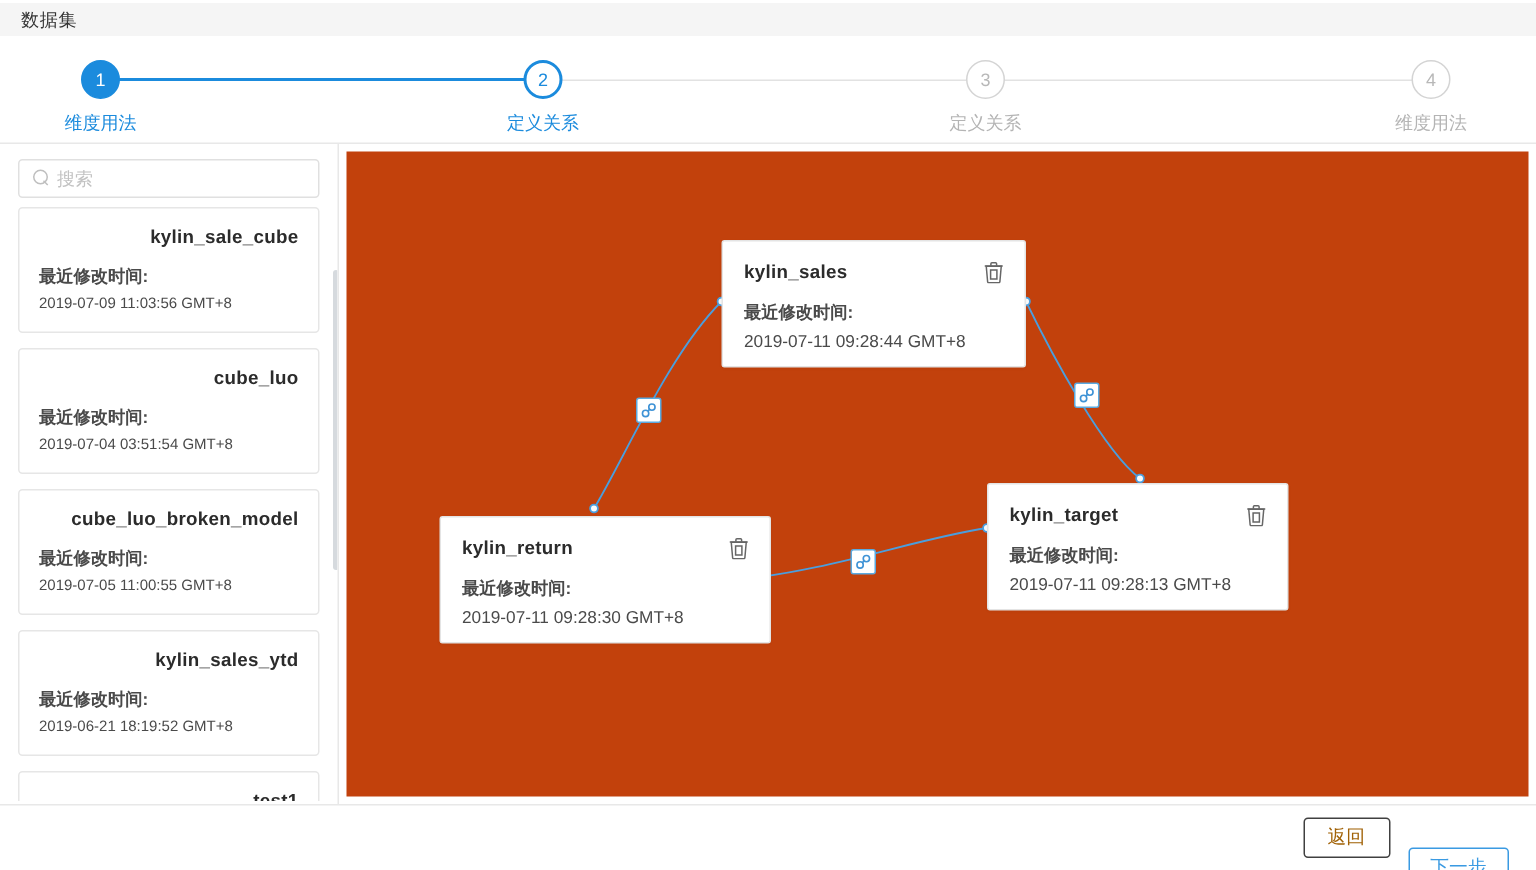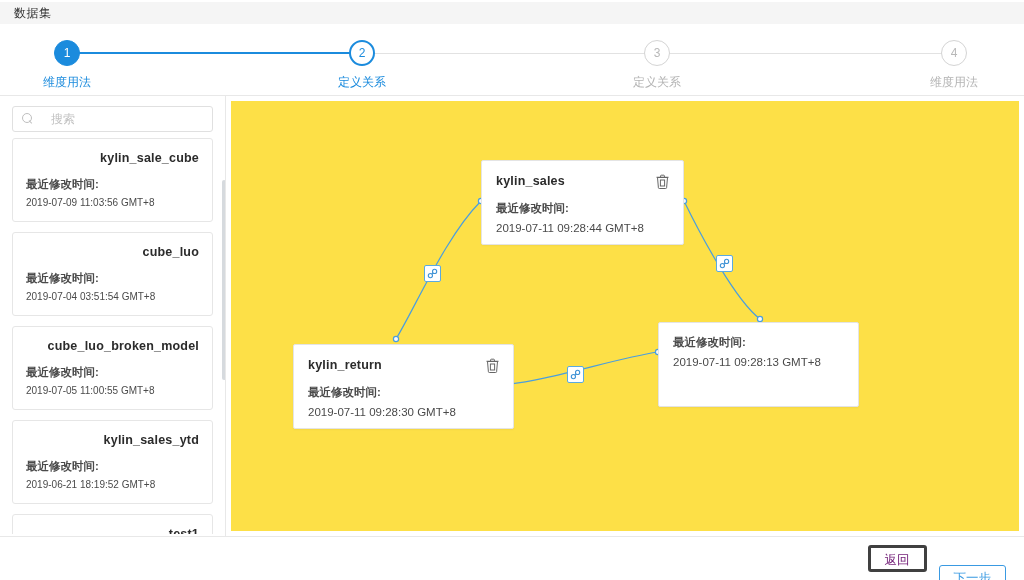--- a/index.html
+++ b/index.html
@@ -62,21 +62,21 @@
   }
   .searchbox .mag::before{
     content:""; position:absolute; left:0; top:0; width:8px; height:8px;
     border:1px solid #bfbfbf; border-radius:50%;
   }
   .searchbox .mag::after{
     content:""; position:absolute; left:7px; top:7px; width:4px; height:1px;
     background:#bfbfbf; transform:rotate(45deg); transform-origin:left center;
   }
   .searchbox input {
-    border:0; outline:0; font-size:12px; color:#333; margin-left:17px;
+    border:0; outline:0; font-size:12px; color:#333; margin-left:4px;
     width:150px; background:transparent;
     font-family:"Liberation Sans", sans-serif;
   }
   .searchbox input::placeholder { color:#c2c2c2; }
 
   .listscroll {
     position:relative; height:396px; padding:0 12px 0 12px; overflow:hidden;
   }
   .card {
     border:1px solid #e6e6e6; border-radius:3px; background:#fff;
@@ -94,21 +94,21 @@
     position:absolute; right:-1px; top:0; width:4px; height:396px; background:transparent;
   }
   .vscroll .thumb {
     position:absolute; left:0; top:42px; width:4px; height:200px;
     background:#d6dade; border-radius:2px;
   }
 
   
   .canvas {
     position:absolute; left:231px; top:101px; width:788px; height:430px;
-    background:#fde047;
+    background:#c2410c;
   }
   .canvas svg { position:absolute; left:0; top:0; width:788px; height:430px; }
 
   .node {
     position:absolute; background:#fff; border:1px solid #e4e4e4;
     border-radius:2px; box-shadow:0 1px 2px rgba(0,0,0,.04);
   }
   .node .nodehead {
     display:flex; align-items:flex-start; justify-content:space-between;
     padding:13px 14px 0 14px;
@@ -134,21 +134,21 @@
     position:absolute; left:0; bottom:0; width:1024px; height:44px;
     background:#fff; border-top:1px solid #e8e8e8;
     display:flex; align-items:center; justify-content:flex-end;
     padding-right:18px; gap:12px;
   }
   .btn {
     height:27px; min-width:58px; padding:0 14px; border-radius:3px;
     font-size:12.5px; background:#fff; cursor:pointer; line-height:25px;
     text-align:center; font-family:"Liberation Sans", sans-serif;
   }
-  .btn.ghost { border:3px solid #404040; color:#701a75; }
+  .btn.ghost { border:1px solid #404040; color:#a16207; }
   .btn.primary { border:1px solid #3a9ae2; color:#3a9ae2;margin-top:40px; }
 </style>
 </head>
 <body>
 
 <div class="app">
 
   <div class="titlebar">
     <div class="title">数据集</div>
   </div>
@@ -275,20 +275,31 @@
           </svg>
         </span>
       </div>
       <div class="nodebody">
         <div class="mlabel">最近修改时间:</div>
         <div class="mtime">2019-07-11 09:28:30 GMT+8</div>
       </div>
     </div>
 
     <div class="node" style="left:427px; top:221px; width:201px; height:85px;">
+      <div class="nodehead">
+        <span class="nodename">kylin_target</span>
+        <span class="trash">
+          <svg viewBox="0 0 13 15">
+            <path d="M1.5,3.5 h10 l-0.9,10.2 a0.9,0.9 0 0 1 -0.9,0.8 h-6.4 a0.9,0.9 0 0 1 -0.9,-0.8 z" fill="none" stroke="#666" stroke-width="1"></path>
+            <path d="M0.5,3.3 h12" stroke="#666" stroke-width="1.1" fill="none"></path>
+            <path d="M4.6,3.2 v-1.3 a0.7,0.7 0 0 1 0.7,-0.7 h2.4 a0.7,0.7 0 0 1 0.7,0.7 v1.3" fill="none" stroke="#666" stroke-width="1"></path>
+            <rect x="4.4" y="6" width="4.2" height="6" fill="none" stroke="#666" stroke-width="1"></rect>
+          </svg>
+        </span>
+      </div>
       <div class="nodebody">
         <div class="mlabel">最近修改时间:</div>
         <div class="mtime">2019-07-11 09:28:13 GMT+8</div>
       </div>
     </div>
 
     <div class="joinbadge" style="left:193px; top:164px;">
       <svg viewBox="0 0 11 11">
         <circle cx="3.4" cy="7.6" r="2.1" fill="none" stroke="#3f93d6" stroke-width="1.1"></circle>
         <circle cx="7.6" cy="3.4" r="2.1" fill="none" stroke="#3f93d6" stroke-width="1.1"></circle>

